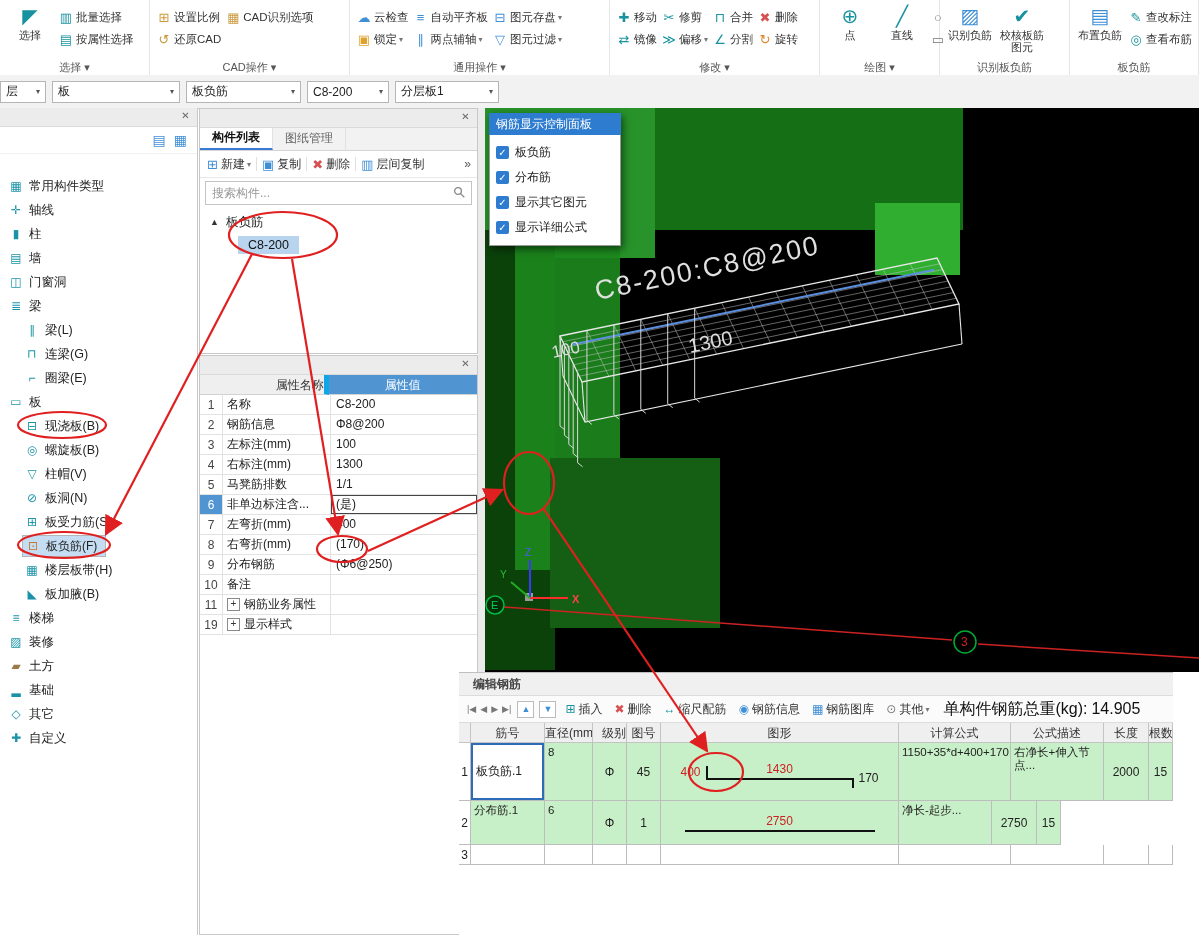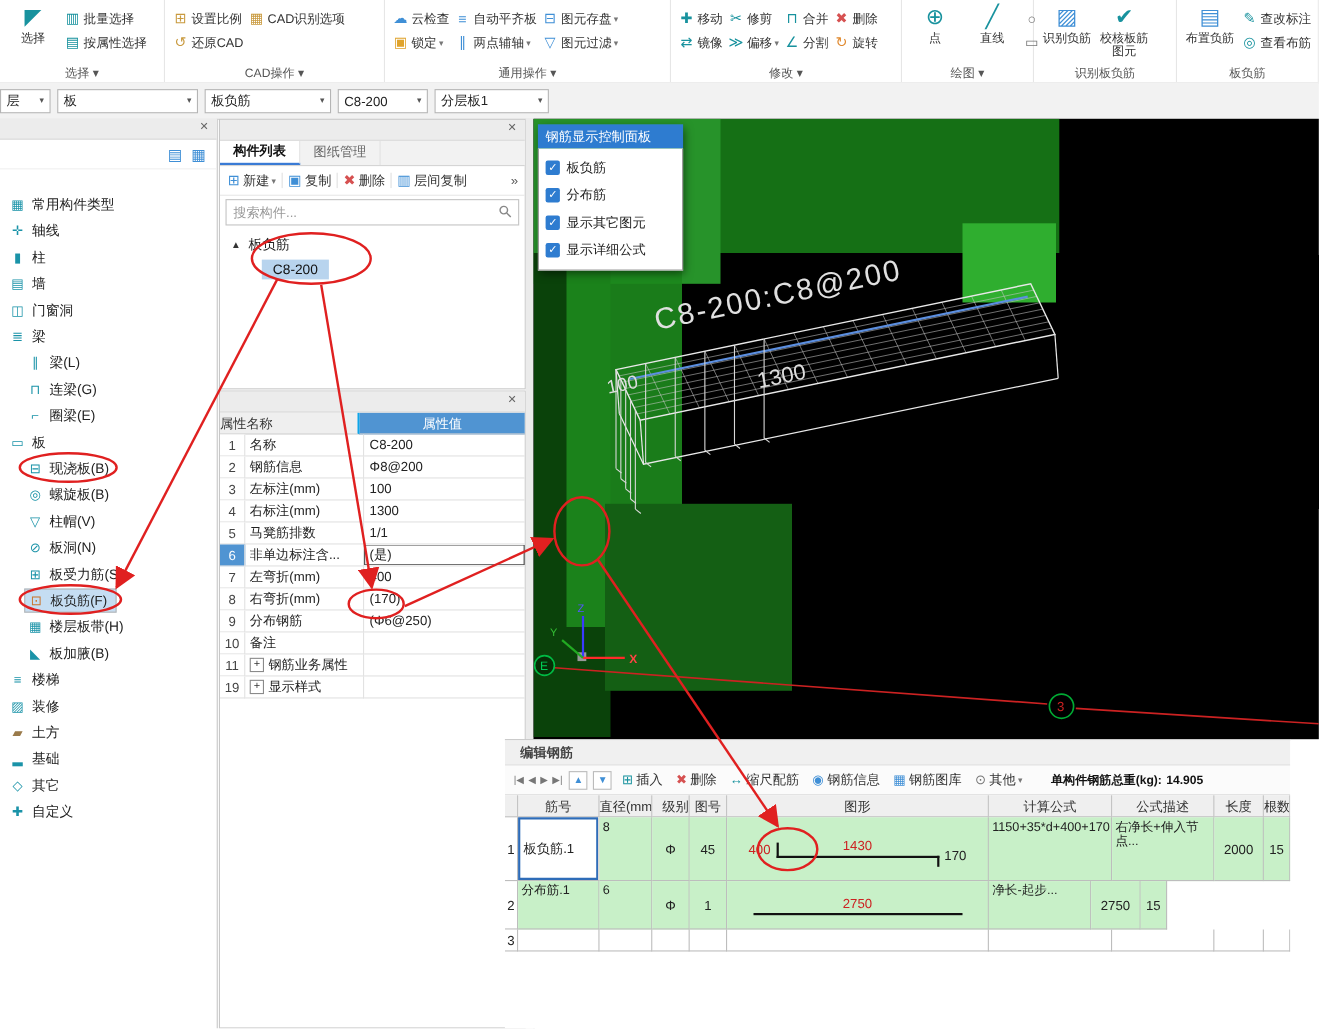--- a/index.html
+++ b/index.html
@@ -57,22 +57,22 @@
   .cp-search input{border:none;outline:none;width:82%;height:20px;padding-left:6px;font-size:12px;color:#0f766e;font-family:inherit;background:transparent}
   .cp-search input::placeholder{color:#999}
   .mag{position:absolute;right:5px;top:4px}
   .cp-group{height:26px;display:flex;align-items:center;padding-left:10px;font-size:12.5px;color:#222;margin-top:4px}
   .cp-group .tri{font-size:9px;margin-right:7px;color:#333}
   .cp-item{margin:1px 0 0 38px;width:fit-content;padding:2px 10px;font-size:12.5px;background:#b8d4ee;color:#111;cursor:pointer}
   
   #prop{position:absolute;left:199px;top:355px;width:279px;bottom:0;background:#fff;
         border:1px solid #c8c8c8;box-sizing:border-box}
   .pt-head{display:flex;height:20px}
-  .pt-hname{width:126px;background:#efefef;border-right:2px solid #0ea5e9;border-bottom:1px solid #d2d2d2;
-            text-align:left;line-height:20px;font-size:12px;color:#333}
+  .pt-hname{width:126px;background:#efefef;border-right:5px solid #0ea5e9;border-bottom:1px solid #d2d2d2;
+            text-align:right;line-height:20px;font-size:12px;color:#333}
   .pt-hval{width:151px;background:#5094d2;color:#fff;text-align:center;line-height:20px;font-size:12px;border-bottom:1px solid #d2d2d2}
   .pt-row{display:flex;height:20px;font-size:12px}
   .pt-no{width:22px;text-align:center;line-height:20px;color:#444;border-right:1px solid #e2e2e2;border-bottom:1px solid #e2e2e2;background:#fff;flex:none}
   .pt-name{width:103px;padding-left:4px;border-right:1px solid #e2e2e2;border-bottom:1px solid #e2e2e2;color:#222;display:flex;align-items:center;flex:none;overflow:hidden;white-space:nowrap}
   .pt-val{width:144px;line-height:19px;padding-left:5px;border-bottom:1px solid #e2e2e2;color:#222;overflow:hidden;white-space:nowrap}
   .pt-row.selected .pt-no{background:#5094d2;color:#fff}
   .pt-row.selected .pt-val{box-shadow:inset 0 0 0 1px #444}
   .plus{display:inline-block;width:11px;height:11px;border:1px solid #8a8a8a;line-height:10px;text-align:center;font-size:10px;color:#333;margin-right:4px;background:#fff;flex:none}
   
   #vsplit{position:absolute;left:478px;top:108px;width:7px;bottom:0;background:#ebebeb;border-right:1px solid #d6d6d6;cursor:col-resize}
@@ -87,21 +87,21 @@
   .cb{width:13px;height:13px;background:#2e7cd0;border-radius:2px;color:#fff;font-size:10px;line-height:13px;text-align:center;flex:none}
   .dp-lb{margin-left:6px;font-size:12px;color:#222}
   
   #edit{position:absolute;left:459px;top:672px;width:714px;height:263px;background:#fff;border-top:1px solid #bfbfbf;box-sizing:border-box;overflow:hidden}
   #edit-title{height:22px;background:#f0f0f0;border-bottom:1px solid #dcdcdc;line-height:22px;padding-left:14px;font-weight:bold;color:#444;font-size:12px}
   #edit-bar{height:26px;display:flex;align-items:center;background:#fbfbfb;border-bottom:1px solid #dcdcdc;padding-left:8px}
   .nav-g{font-size:9px;color:#777;margin-right:4px;cursor:pointer}
   .mini{width:15px;height:15px;border:1px solid #bbb;color:#3f8fd6;font-size:9px;line-height:14px;text-align:center;margin:0 3px 0 2px;background:#fff;cursor:pointer}
   .eb{display:flex;align-items:center;font-size:12px;color:#333;padding:0 6px;cursor:pointer;white-space:nowrap}
   .eb .ic{margin-right:3px;font-size:12px}
-  .total{margin-left:20px;font-weight:bold;font-size:11px;color:#111;white-space:nowrap}
+  .total{margin-left:8px;font-weight:normal;font-size:16px;color:#111;white-space:nowrap}
   .et-head{display:flex;height:20px;background:#efefef}
   .et-hc{border-right:1px solid #c4c4c4;border-bottom:1px solid #c4c4c4;text-align:center;line-height:20px;
          font-size:12px;color:#333;overflow:hidden;white-space:nowrap;box-sizing:border-box;flex:none}
   .et-row{display:flex}
   .et-c{border-right:1px solid #bdbdbd;border-bottom:1px solid #bdbdbd;box-sizing:border-box;overflow:hidden;
         font-size:12px;color:#222;display:flex;align-items:center;justify-content:center;flex:none}
   .et-c.lft{justify-content:flex-start;align-items:flex-start;padding:3px 3px;font-size:11.5px;line-height:13px;text-align:left}
   .green{background:#c8f0c8}
   .namecell{background:#fff !important;box-shadow:inset 0 0 0 2px #2e6cb8;justify-content:flex-start;padding-left:5px}
   .red{color:#cc2222}

